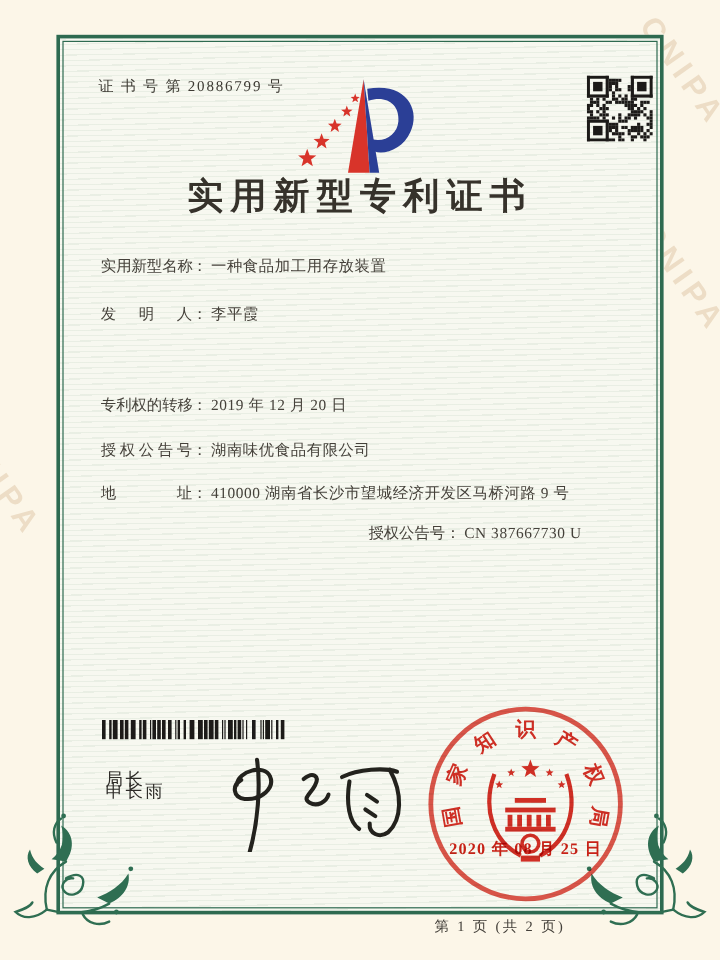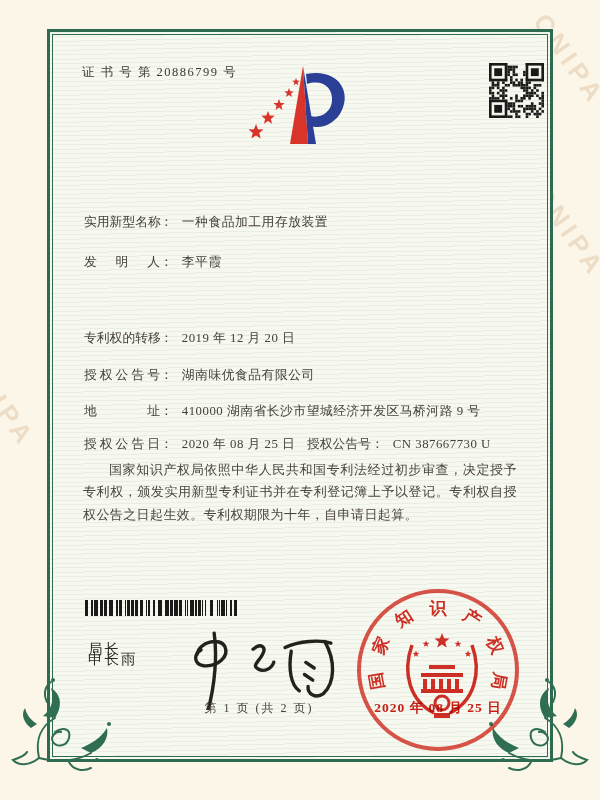--- a/index.html
+++ b/index.html
@@ -12,36 +12,36 @@
   .frame::before{content:"";position:absolute;inset:2px;border:1px solid #2e6a50;pointer-events:none;}
   .abs{position:absolute;}
   .watermark{position:absolute;font-family:"Liberation Sans","DejaVu Sans",sans-serif;
              font-weight:bold;font-size:26px;letter-spacing:5px;color:rgba(193,152,102,0.26);
              transform:rotate(55deg);transform-origin:left top;pointer-events:none;}
   .cert-no{left:82px;top:64px;font-size:12.5px;letter-spacing:1.5px;color:#3d3a33;}
   .title{left:47px;top:143px;width:506px;text-align:center;font-size:30px;font-weight:bold;
          letter-spacing:6px;color:#36322b;}
   .frow{left:84px;font-size:12.8px;color:#45413a;white-space:nowrap;}
   .flabel{display:inline-block;width:76px;text-align:justify;text-align-last:justify;vertical-align:top;}
-  .fvalue{margin-left:9px;letter-spacing:0.5px;}
+  .fvalue{margin-left:3px;letter-spacing:0.5px;}
   .gazette{left:307px;font-size:12.8px;color:#45413a;white-space:nowrap;}
   .bodytext{left:83px;top:459px;width:434px;font-size:13px;line-height:22.4px;
             text-align:justify;color:#49443c;letter-spacing:0.4px;}
   .bodytext p{margin:0;text-indent:2em;}
   .barcode{left:85px;top:600px;height:16px;display:flex;align-items:stretch;}
   .barcode div{background:#1c1a18;}
   .signer{left:88px;font-family:"Liberation Sans","DejaVu Sans",sans-serif;
           font-size:14.5px;letter-spacing:2px;color:#2e2c28;}
   .seal{left:357px;top:589px;width:162px;height:162px;border-radius:50%;
         border:4px solid rgba(213,37,25,0.82);box-sizing:border-box;mix-blend-mode:multiply;opacity:.95;}
   .seal-char{position:absolute;left:50%;top:50%;font-size:17px;font-weight:bold;color:#d5251b;
              font-family:"Liberation Serif","DejaVu Serif",serif;}
   .seal-date{left:357px;top:699px;width:162px;text-align:center;font-size:13.5px;letter-spacing:1px;
              color:#cf2318;mix-blend-mode:multiply;font-weight:bold;white-space:nowrap;}
-  .page-info{left:47px;top:700px;width:424px;text-align:center;font-size:12px;color:#44403a;letter-spacing:2px;}
+  .page-info{left:47px;top:764px;width:424px;text-align:right;font-size:12px;color:#44403a;letter-spacing:2px;}
   .cont-note{left:0;top:772px;width:600px;text-align:center;font-size:12.5px;font-style:italic;
              color:#5a5248;letter-spacing:3px;}
   svg{display:block;}
 </style>
 </head>
 <body>
 
 <div id="page">
 
   <div class="watermark" style="left:170px;top:70px">CNIPA</div>
@@ -254,45 +254,42 @@
       <rect x="47.142857142857146" y="49.76190476190476" width="2.619047619047619" height="2.619047619047619" fill="#1c1a18"></rect>
       <rect x="49.76190476190476" y="49.76190476190476" width="2.619047619047619" height="2.619047619047619" fill="#1c1a18"></rect>
       <rect x="18.333333333333332" y="52.38095238095238" width="2.619047619047619" height="2.619047619047619" fill="#1c1a18"></rect>
       <rect x="20.952380952380953" y="52.38095238095238" width="2.619047619047619" height="2.619047619047619" fill="#1c1a18"></rect>
       <rect x="26.19047619047619" y="52.38095238095238" width="2.619047619047619" height="2.619047619047619" fill="#1c1a18"></rect>
       <rect x="28.80952380952381" y="52.38095238095238" width="2.619047619047619" height="2.619047619047619" fill="#1c1a18"></rect>
       <rect x="36.666666666666664" y="52.38095238095238" width="2.619047619047619" height="2.619047619047619" fill="#1c1a18"></rect>
       <rect x="47.142857142857146" y="52.38095238095238" width="2.619047619047619" height="2.619047619047619" fill="#1c1a18"></rect>
     </svg>
 
+  <div class="abs title">实用新型专利证书</div>
 
   <div class="abs frow" style="top:214px">
     <span class="flabel">实用新型名称</span><span>：</span><span class="fvalue">一种食品加工用存放装置</span>
   </div>
   <div class="abs frow" style="top:254px">
     <span class="flabel">发明人</span><span>：</span><span class="fvalue">李平霞</span>
   </div>
   <div class="abs frow" style="top:330px">
     <span class="flabel">专利权的转移</span><span>：</span><span class="fvalue">2019 年 12 月 20 日</span>
   </div>
   <div class="abs frow" style="top:367px">
     <span class="flabel">授权公告号</span><span>：</span><span class="fvalue">湖南味优食品有限公司</span>
   </div>
   <div class="abs frow" style="top:403px">
     <span class="flabel">地址</span><span>：</span><span class="fvalue">410000 湖南省长沙市望城经济开发区马桥河路 9 号</span>
   </div>
-  <div class="abs frow" style="top:436px">
-    <span class="flabel">授权公告日</span><span>：</span><span class="fvalue">2020 年 08 月 25 日</span>
-  </div>
   <div class="abs gazette" style="top:436px">
     <span>授权公告号</span><span>：</span><span class="fvalue">CN 387667730 U</span>
   </div>
 
   <div class="abs bodytext">
-    <p>国家知识产权局依照中华人民共和国专利法经过初步审查，决定授予专利权，颁发实用新型专利证书并在专利登记簿上予以登记。专利权自授权公告之日起生效。专利权期限为十年，自申请日起算。</p>
   </div>
 
   <div id="barcode" class="abs barcode">
       <div style="width: 3.45px;"></div>
       <div style="width: 2.3px; background: transparent;"></div>
       <div style="width: 2.3px;"></div>
       <div style="width: 1.15px; background: transparent;"></div>
       <div style="width: 3.45px;"></div>
       <div style="width: 2.3px; background: transparent;"></div>
       <div style="width: 3.45px;"></div>

